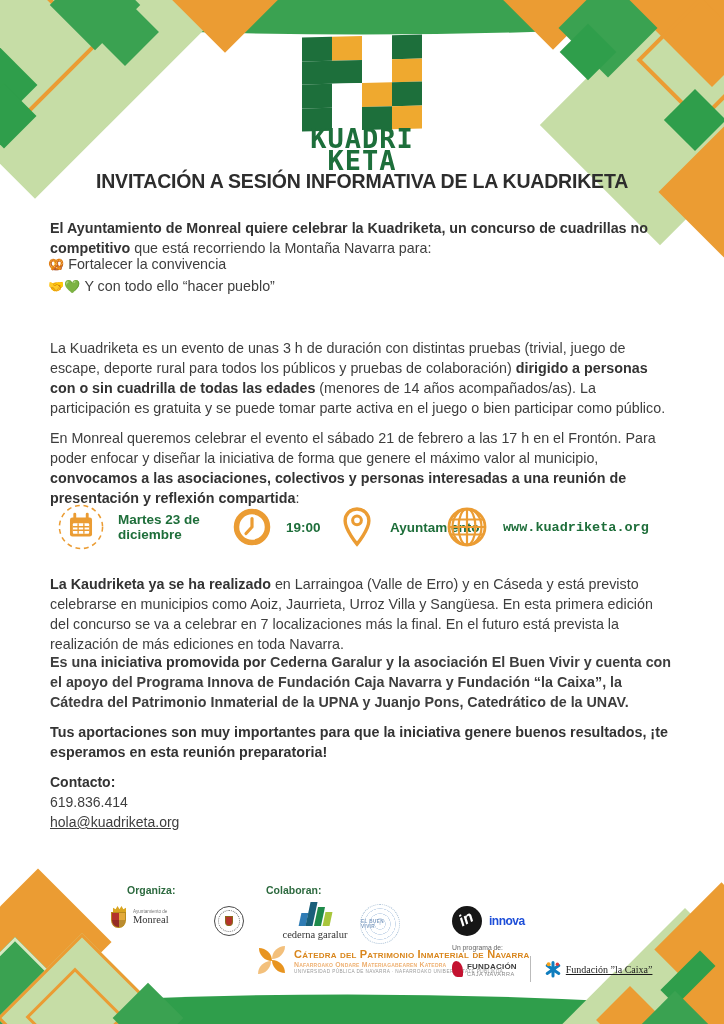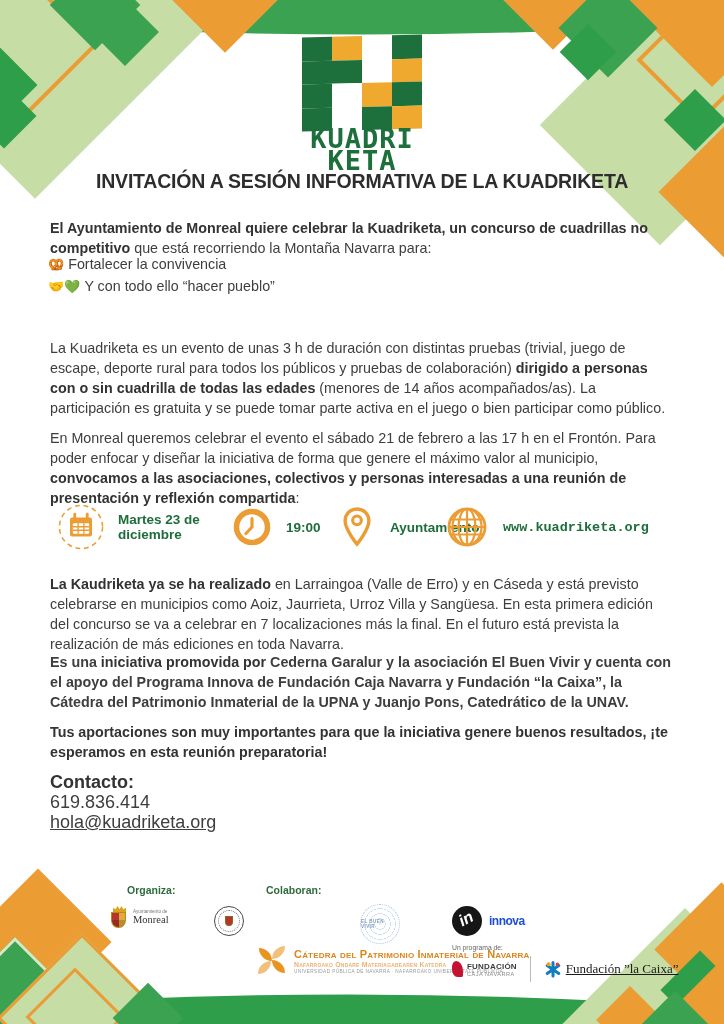--- a/index.html
+++ b/index.html
@@ -42,21 +42,21 @@
   .p6{top:722px;font-weight:700;color:#333;}
   .bullets{position:absolute;left:48px;right:52px;top:254px;z-index:3;font-size:14.3px;line-height:20.5px;color:var(--text);}
   .bullet .emo{font-size:13px;margin-right:4px;}
 
   .inforow{position:absolute;left:50px;right:40px;top:496px;height:62px;z-index:3;}
   .info-item{position:absolute;top:0;height:62px;display:flex;align-items:center;gap:14px;}
   .ii1{left:8px;} .ii2{left:182px;} .ii3{left:288px;} .ii4{left:395px;font-family:Liberation Mono, monospace;}
   .info-label{font-size:13.5px;font-weight:700;color:var(--green-text);line-height:15px;}
   .ii1 .info-label{width:92px;}
 
-  .contact{position:absolute;left:50px;top:772px;z-index:3;font-size:18px;line-height:20px;color:var(--text);}
+  .contact{position:absolute;left:50px;top:772px;z-index:3;font-size:14px;line-height:20px;color:var(--text);}
   .contact .clabel{font-weight:700;color:#333;}
   .contact .email{text-decoration:underline;cursor:pointer;}
 
   
   .flabel{position:absolute;z-index:3;font-size:10.5px;font-weight:700;color:#2d6a3f;}
   .lab-org{left:127px;top:884px;} .lab-col{left:266px;top:884px;}
 
   .monreal{position:absolute;left:111px;top:906px;z-index:3;display:flex;align-items:center;gap:4px;}
   .crest{width:18px;}
   .crest-crown{width:13px;height:6px;margin-left:2px;background:#d9a520;
@@ -104,21 +104,21 @@
 
   .programa-label{position:absolute;left:452px;top:944px;z-index:3;font-size:6.8px;color:#666;}
   .fcn-row{position:absolute;left:452px;top:956px;z-index:3;display:flex;align-items:center;gap:13px;}
   .fcn{display:flex;align-items:center;gap:4px;}
   .fcn-icon{width:11px;height:16px;background:#c41230;border-radius:60% 100% 20% 80%;}
   .fcn-txt{display:flex;flex-direction:column;}
   .fcn-l1{font-size:8px;font-weight:800;color:#3b3b3b;letter-spacing:0.2px;}
   .fcn-l2{font-size:5.6px;color:#8a8a8a;letter-spacing:0.5px;}
   .fdiv{width:1px;height:26px;background:#bbb;}
   .caixa{display:flex;align-items:center;gap:4px;}
-  .caixa-txt{font-family:"Liberation Serif",serif;font-size:13px;color:#1a1a1a;text-decoration:underline;}
+  .caixa-txt{font-family:"Liberation Serif",serif;font-size:10px;color:#1a1a1a;text-decoration:underline;}
 </style>
 </head>
 <body>
 
 <div class="page">
 
   <svg class="band" style="top:0;" width="724" height="46" viewBox="0 0 724 46">
     <path d="M0,0 H724 V23 Q362,46 0,23 Z" fill="var(--green)"></path>
   </svg>
 
@@ -236,20 +236,29 @@
       <span class="mon-small">Ayuntamiento de</span>
       <span class="mon-name">Monreal</span>
     </div>
   </div>
   <div class="seal">
     <div class="seal-dots">
         <div class="seal-inner"></div>
       </div>
   </div>
 
+  <div class="cederna">
+    <div class="ced-icon">
+      <i class="ced-b1"></i>
+        <i class="ced-b2"></i>
+        <i class="ced-b3"></i>
+        <i class="ced-b4"></i>
+    </div>
+    <span class="ced-txt">cederna garalur</span>
+  </div>
 
   <div class="bv">
     <span>EL BUEN VIVIR</span>
   </div>
 
   <div class="innova">
     <div class="innova-circle">
         <span>in</span>
       </div>
     <span class="innova-txt">innova</span>

